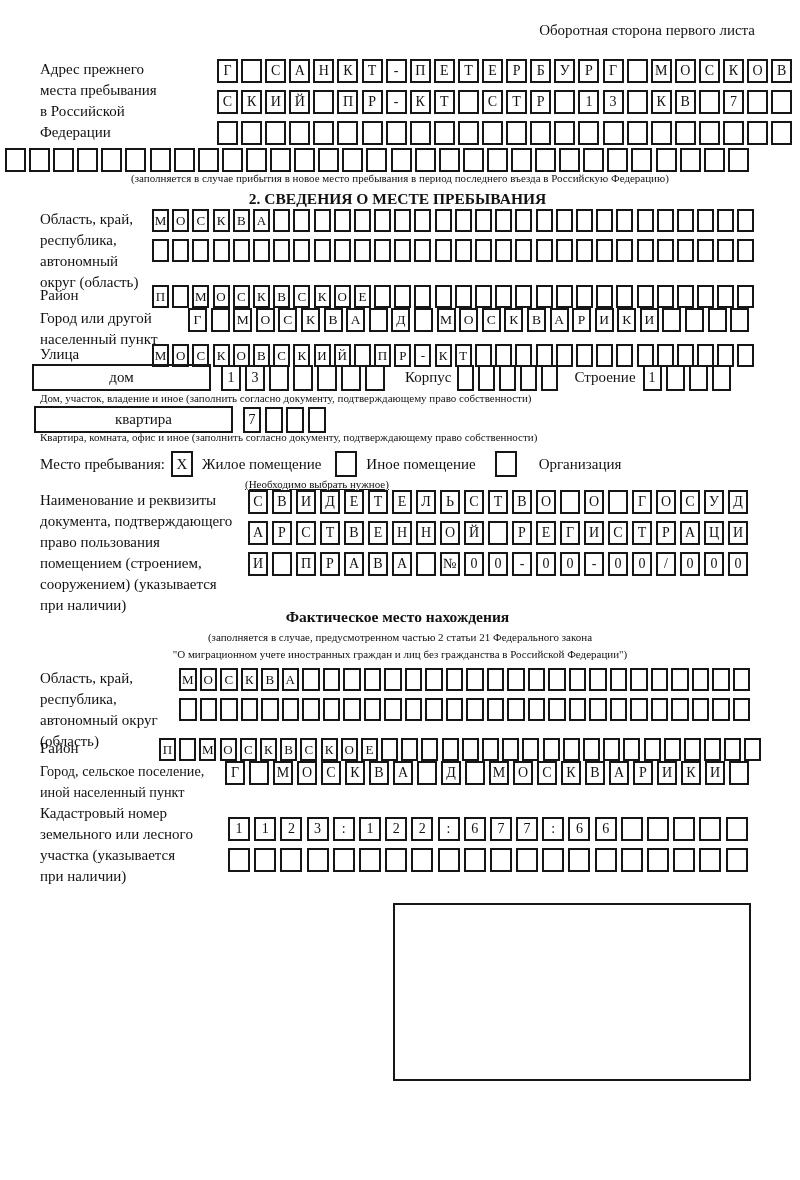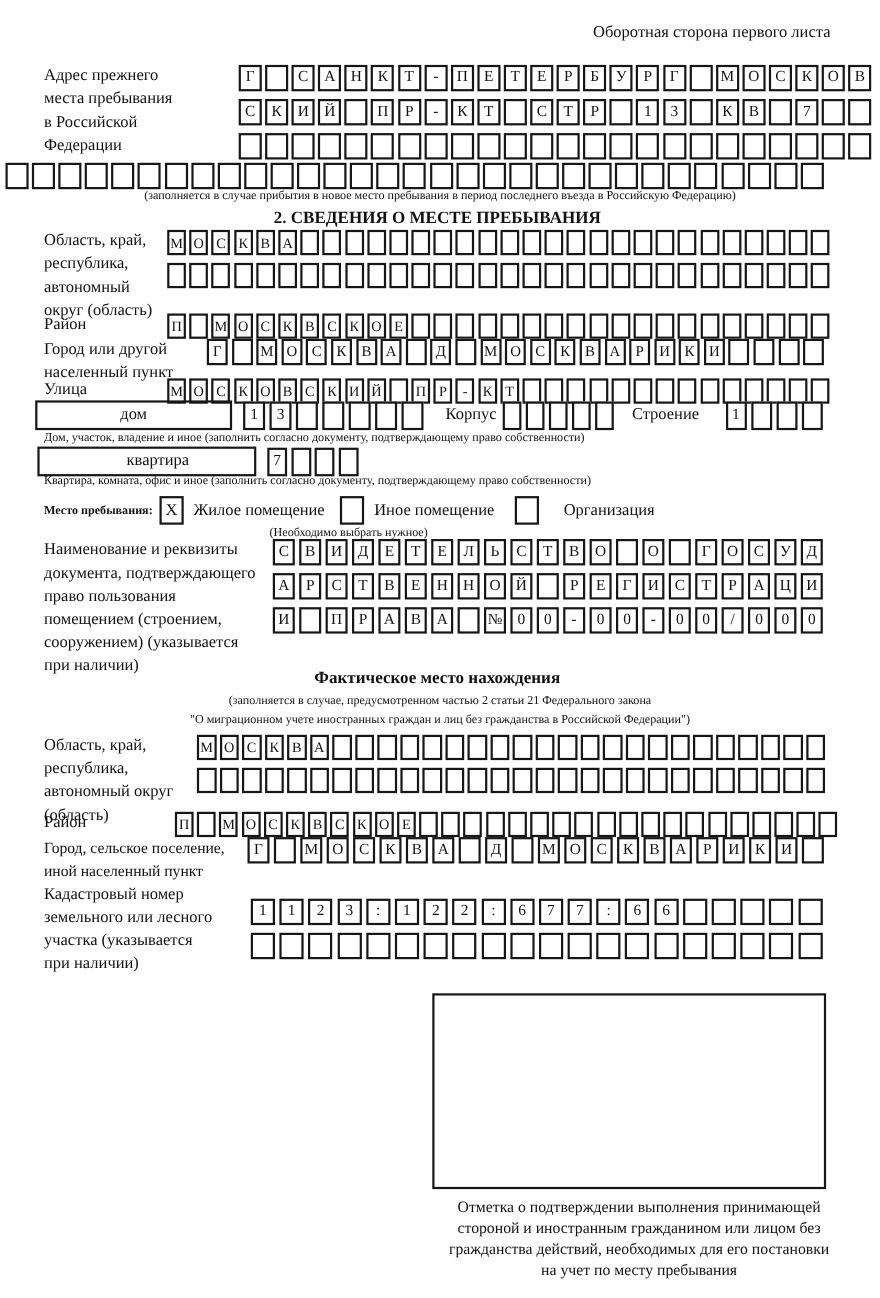--- a/index.html
+++ b/index.html
@@ -44,30 +44,30 @@
   .domrow .cell,.kvrow .cell{height:26px;}
   .boxlbl{
     box-sizing:border-box;border:2px solid #161616;height:27px;flex:none;
     display:flex;align-items:center;justify-content:center;font-size:15px;
   }
   .dombox{width:179px;margin-right:10px;}
   .kvbox{width:199px;margin-right:10px;padding-left:20px;}
   .kvrow{display:flex;align-items:center;margin-left:-6px;margin-top:2px;}
   .inl-lbl{font-size:15px;flex:none;}
   .korpuslbl{margin-left:16px;margin-right:6px;}
-  .stroenielbl{margin-left:12px;margin-right:24px;font-family:Liberation Serif, serif;}
+  .stroenielbl{margin-left:12px;margin-right:7px;font-family:Liberation Serif, serif;}
   .mestorow{display:flex;align-items:center;margin-top:8px;}
-  .mestolbl{font-size:11px;margin-right:6px;font-weight:bold;}
+  .mestolbl{font-size:15px;margin-right:6px;}
   .checkbox{
     box-sizing:border-box;border:2px solid #161616;width:22px;height:26px;flex:none;
     display:inline-flex;align-items:center;justify-content:center;font-size:15px;
   }
   .optlbl{font-size:15px;margin-left:9px;}
   .gap1{margin-left:14px;} .gap2{margin-left:19px;} .gap3{margin-left:22px;}
-  .mestonote{margin-left:205px;margin-top:1px;}
+  .mestonote{margin-left:205px;margin-top:1px;text-decoration:underline;}
   .docrow{margin-top:0px;}
   .facttitle{margin-top:-8px;}
   .factnote{text-align:center;margin-left:-35px;margin-right:-40px;margin-top:5px;}
   .factoblast{margin-top:8px;}
   .factraion{margin-top:-14px;}
   .factkadgrid{margin-top:14px;}
   .stampbox{
     position:absolute;left:393px;top:903px;width:358px;height:178px;
     box-sizing:border-box;border:2px solid #161616;background:#fff;
   }
@@ -702,18 +702,14 @@
           <span class="cell"></span>
           <span class="cell"></span>
           <span class="cell"></span>
           <span class="cell"></span>
           <span class="cell"></span>
         </div>
     </div>
   </div>
 
   <div class="stampbox"></div>
-  <div class="stampcap">Отметка о подтверждении выполнения принимающей
-стороной и иностранным гражданином или лицом без
-гражданства действий, необходимых для его постановки
-на учет по месту пребывания</div>
 
 </div>
 
 </body></html>

